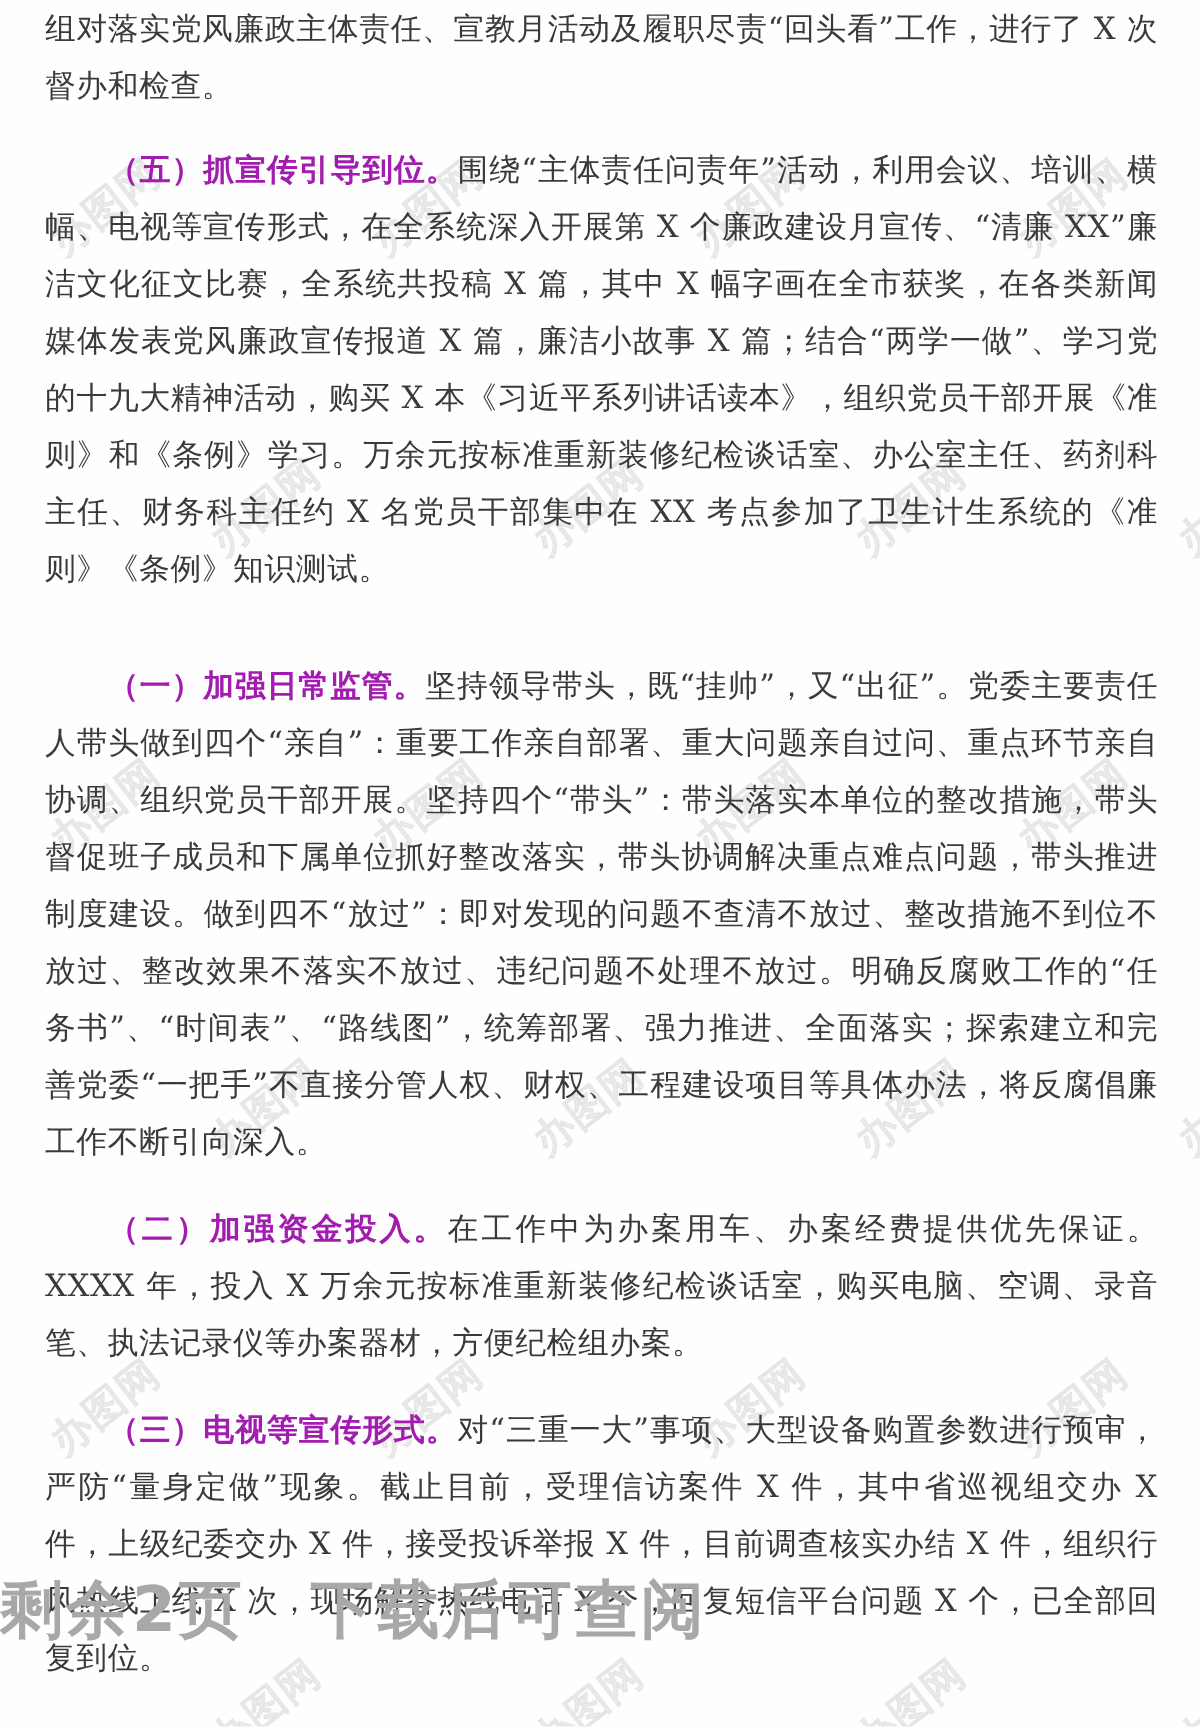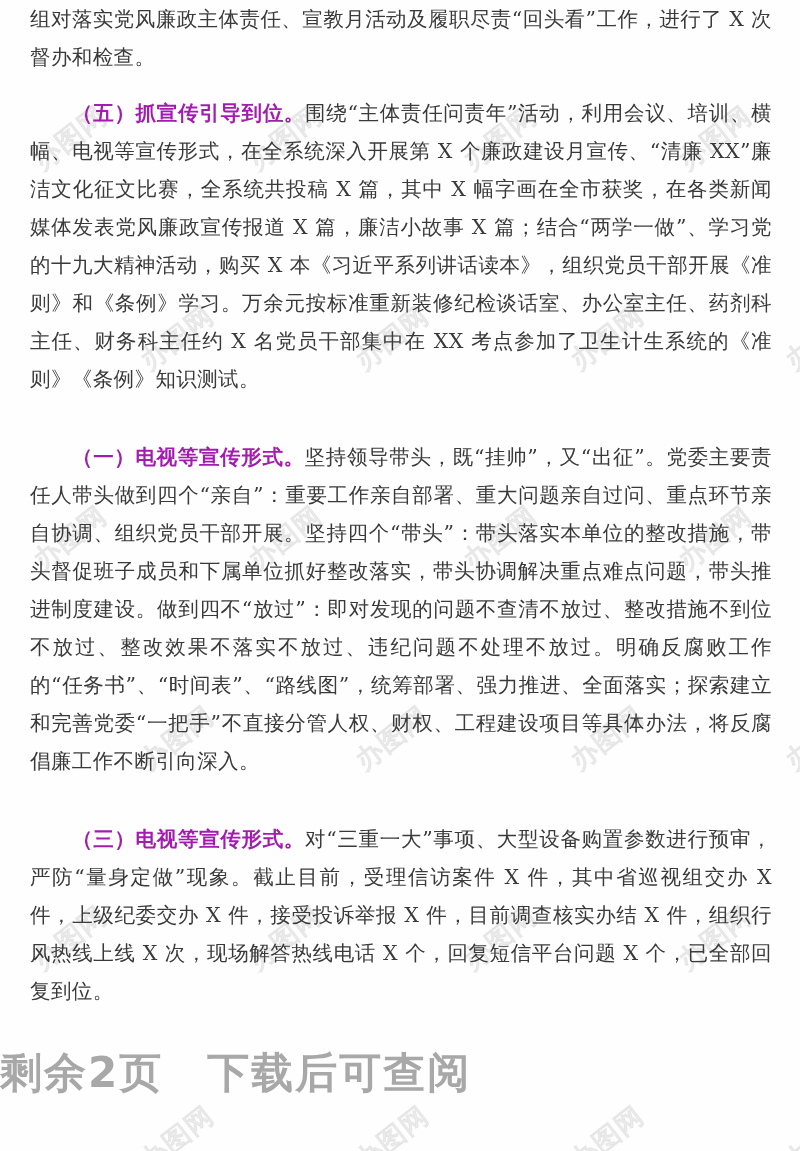--- a/index.html
+++ b/index.html
@@ -131,24 +131,25 @@
 
     <div class="gap-sm"></div>
 
     <p class="para indent"><span class="lead">（五）抓宣传引导到位。</span><span>围绕“主体责任问责年”活动，利用会议、培训、横幅、电视等宣传形式，在全系统深入开展第 X 个廉政建设月宣传、“清廉 XX”廉洁文化征文比赛，全系统共投稿 X 篇，其中 X 幅字画在全市获奖，在各类新闻媒体发表党风廉政宣传报道 X 篇，廉洁小故事 X 篇；结合“两学一做”、学习党的十九大精神活动，购买 X 本《习近平系列讲话读本》，组织党员干部开展《准则》和《条例》学习。万余元按标准重新装修纪检谈话室、办公室主任、药剂科主任、财务科主任约 X 名党员干部集中在 XX 考点参加了卫生计生系统的《准则》《条例》知识测试。</span></p>
 
     <div class="gap-md"></div>
 
 
     <div class="gap-md"></div>
 
-    <p class="para indent"><span class="lead">（一）电视等宣传形式。</span><span>坚持领导带头，既“挂帅”，又“出征”。党委主要责任人带头做到四个“亲自”：重要工作亲自部署、重大问题亲自过问、重点环节亲自协调、组织党员干部开展。坚持四个“带头”：带头落实本单位的整改措施，带头督促班子成员和下属单位抓好整改落实，带头协调解决重点难点问题，带头推进制度建设。做到四不“放过”：即对发现的问题不查清不放过、整改措施不到位不放过、整改效果不落实不放过、违纪问题不处理不放过。明确反腐败工作的“任务书”、“时间表”、“路线图”，统筹部署、强力推进、全面落实；探索建立和完善党委“一把手”不直接分管人权、财权、工程建设项目等具体办法，将反腐倡廉工作不断引向深入。</span></p>
+    <p class="para indent"><span class="lead">（一）加强日常监管。</span><span>坚持领导带头，既“挂帅”，又“出征”。党委主要责任人带头做到四个“亲自”：重要工作亲自部署、重大问题亲自过问、重点环节亲自协调、组织党员干部开展。坚持四个“带头”：带头落实本单位的整改措施，带头督促班子成员和下属单位抓好整改落实，带头协调解决重点难点问题，带头推进制度建设。做到四不“放过”：即对发现的问题不查清不放过、整改措施不到位不放过、整改效果不落实不放过、违纪问题不处理不放过。明确反腐败工作的“任务书”、“时间表”、“路线图”，统筹部署、强力推进、全面落实；探索建立和完善党委“一把手”不直接分管人权、财权、工程建设项目等具体办法，将反腐倡廉工作不断引向深入。</span></p>
 
     <div class="gap-md"></div>
 
+    <p class="para indent"><span class="lead">（二）加强资金投入。</span><span>在工作中为办案用车、办案经费提供优先保证。XXXX 年，投入 X 万余元按标准重新装修纪检谈话室，购买电脑、空调、录音笔、执法记录仪等办案器材，方便纪检组办案。</span></p>
 
     <div class="gap-md"></div>
 
     <p class="para indent"><span class="lead">（三）电视等宣传形式。</span><span>对“三重一大”事项、大型设备购置参数进行预审，严防“量身定做”现象。截止目前，受理信访案件 X 件，其中省巡视组交办 X 件，上级纪委交办 X 件，接受投诉举报 X 件，目前调查核实办结 X 件，组织行风热线上线 X 次，现场解答热线电话 X 个，回复短信平台问题 X 个，已全部回复到位。</span></p>
 
   </div>
 
   <div id="footer-notice">剩余2页　下载后可查阅</div>
 
 </div>

